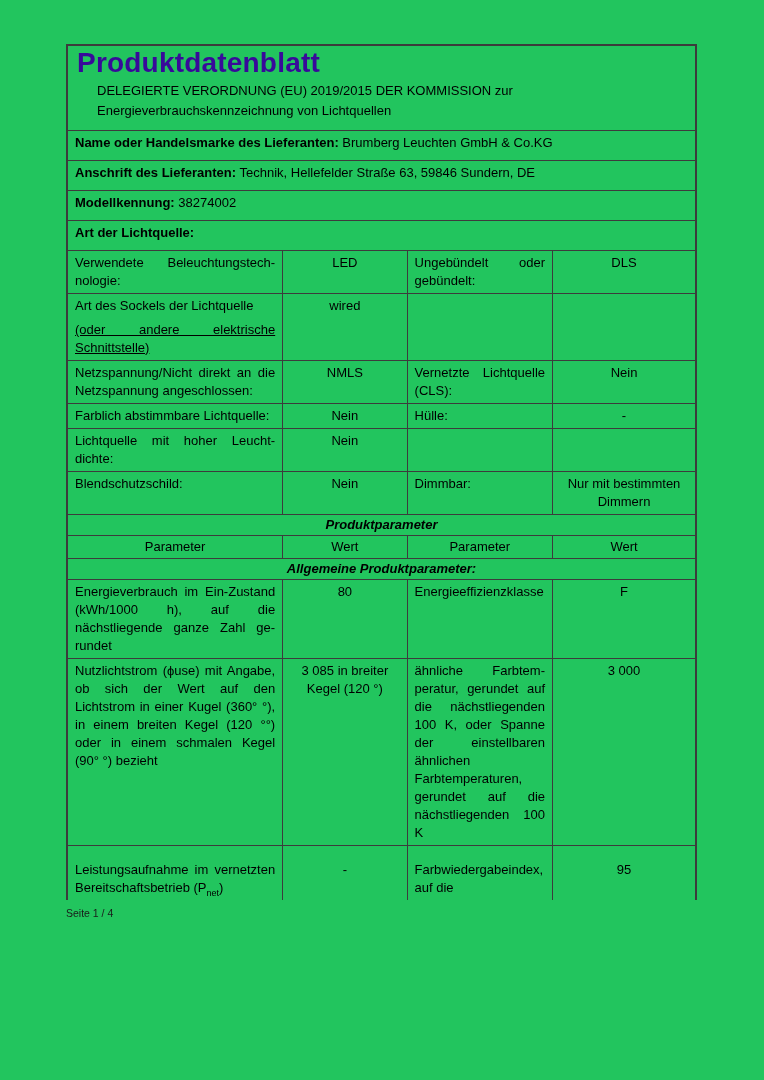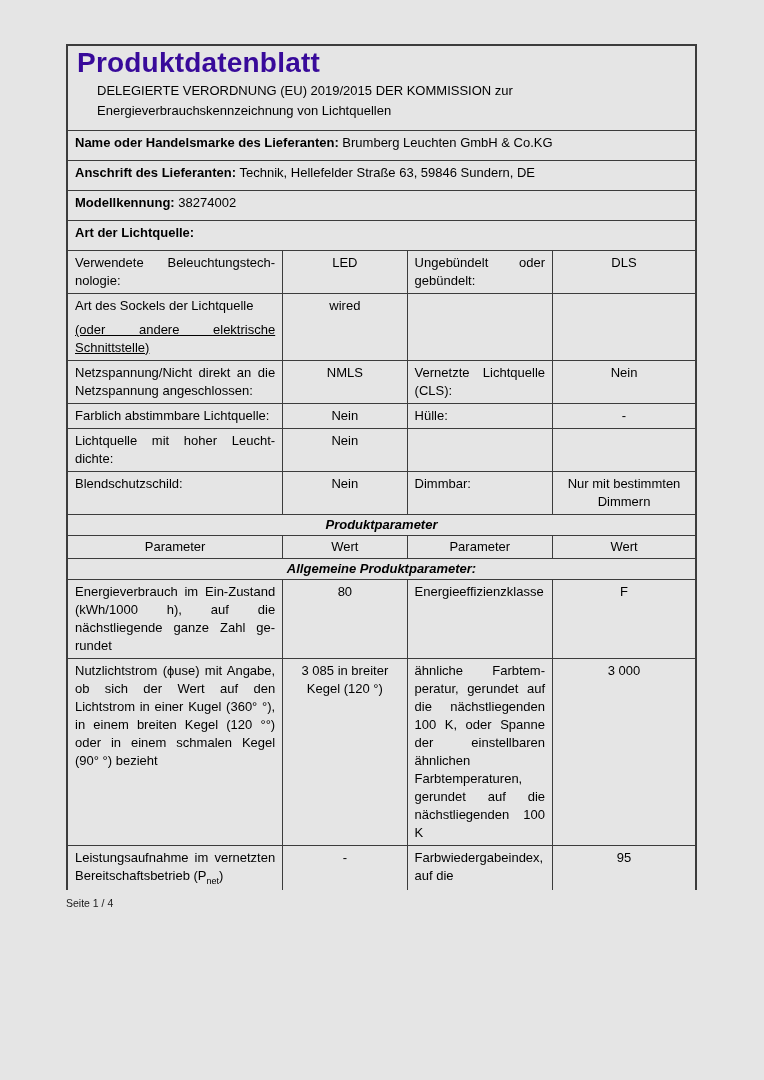--- a/index.html
+++ b/index.html
@@ -1,20 +1,20 @@
 <!DOCTYPE html>
 <html><head>
 <meta charset="utf-8">
 <style>
   html, body { margin:0; padding:0; }
   body {
     width:764px; height:1080px; background:#ffffff; overflow:hidden;
     font-family:"Liberation Sans", sans-serif; color:#000;
   }
-  .page { position:relative; width:764px; height:1080px; background:#e5e5e5; }
+  .page { position:relative; width:764px; height:1080px; background:#22c55e; }
   .doc { position:absolute; left:66px; top:44px; width:633px; }
 
   table.sheet {
     border-collapse:collapse; table-layout:fixed; width:631px;
     border:2px solid #3c3c3c; border-bottom:none;
   }
   table.sheet td {
     border:1px solid #3c3c3c; vertical-align:top;
     padding:3px 7px; font-size:13px; line-height:18px;
   }
@@ -33,21 +33,21 @@
   td.p { text-align:justify; }
   td.v { text-align:center; }
   .p2nd { margin-top:6px;text-decoration:underline; }
 
   
   tr.r-sec td { text-align:center; font-weight:bold; padding:1px 7px;font-style:italic; }
   tr.r-cols td { padding:2px 7px;text-align:center; }
 
   
   tr.r-cut td { border-bottom:none; height:38px; }
-  tr.r-cut .clip { max-height:38px; overflow:hidden; }
+  tr.r-cut .clip { max-height:38px; overflow:hidden;margin-top:12px; }
 
   sub { font-size:9px; line-height:0; }
 
   .footer {
     width:631px; text-align:left; font-size:10.5px; color:#1a1a1a;
     margin-top:7px; padding-right:1px;
   }
 </style>
 </head>
 <body>

